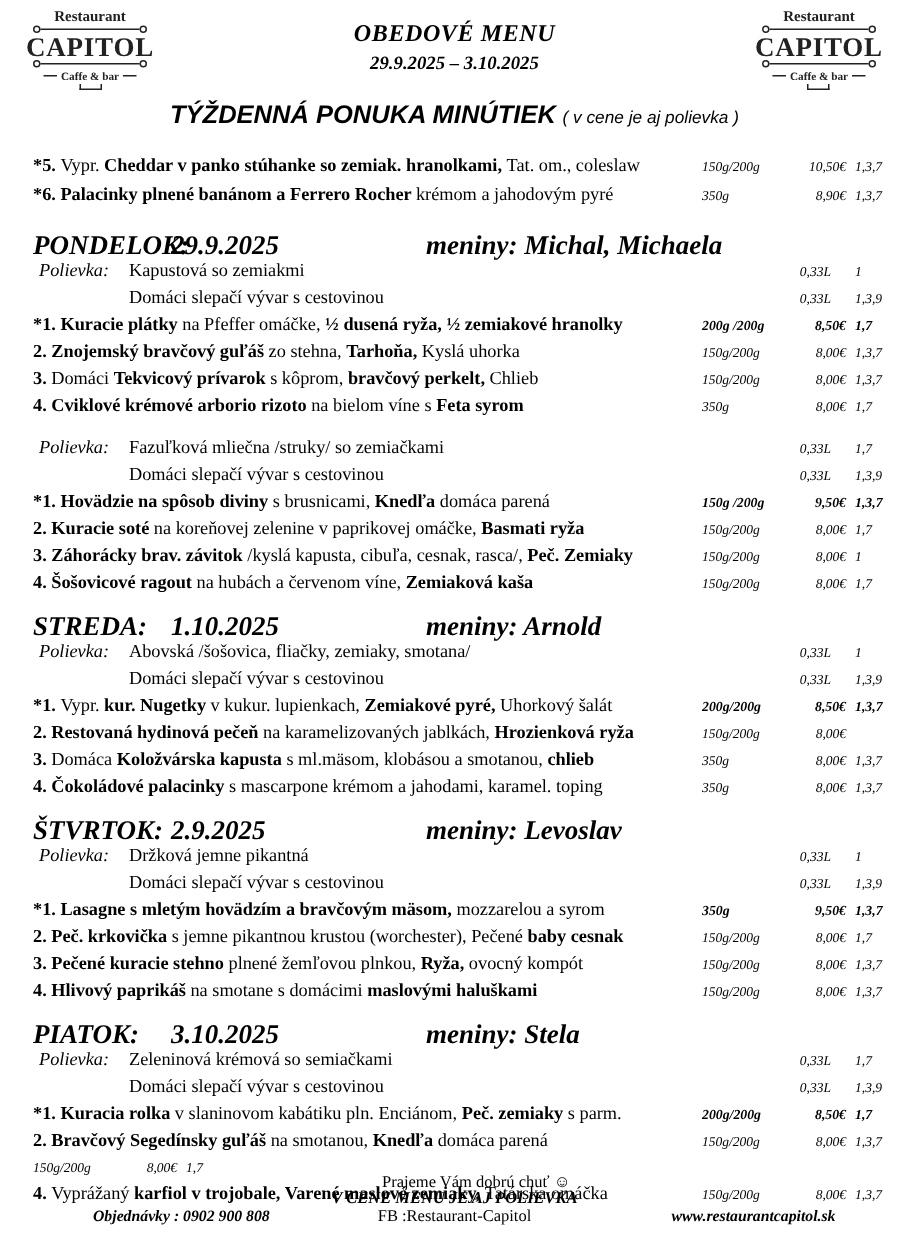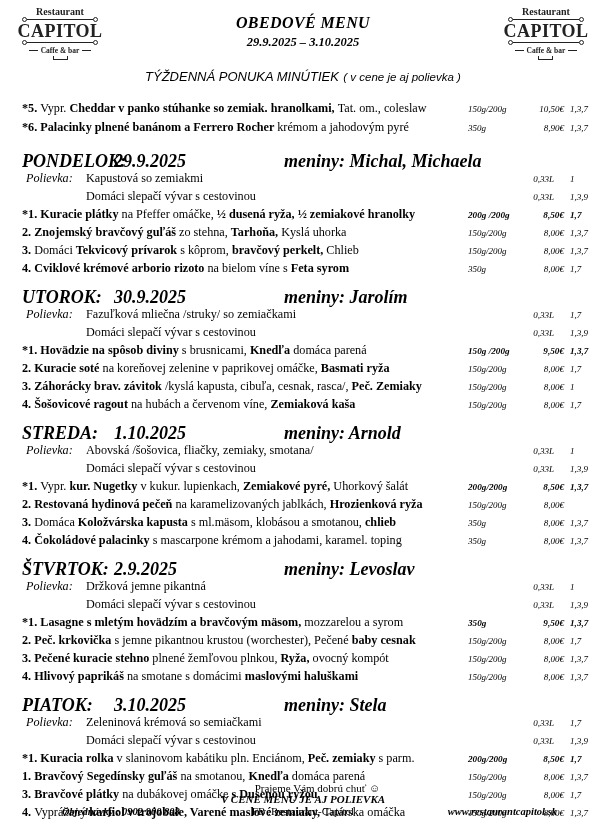--- a/index.html
+++ b/index.html
@@ -20,21 +20,21 @@
   .logo-sub-wrap{display:flex;justify-content:center;align-items:center;gap:3px;margin-top:1px;}
   .logo-sub-wrap::before,.logo-sub-wrap::after{content:'';width:9px;border-top:1px solid #222;}
   .logo-sub{font-size:7.5px;font-weight:bold;white-space:nowrap;}
   .logo-flourish{width:13px;height:3px;border:1px solid #222;border-top:none;margin:1px auto 0 auto;}
   .title-block{text-align:center;padding-top:9px;}
   .menu-title{font-size:16px;font-weight:bold;font-style:italic;letter-spacing:.4px;}
   .menu-dates{font-size:12.5px;font-weight:bold;font-style:italic;margin-top:3px;}
 
   
   .subtitle{text-align:center;margin-top:7px;font-family:"Liberation Sans",sans-serif;font-style:italic;}
-  .subtitle-main{font-weight:normal;font-size:13px;}
+  .subtitle-main{font-weight:bold;font-size:17px;}
   .subtitle-note{font-size:11.5px;}
 
   
   .menu-body{padding:0 6px 0 22px;}
   .row{display:flex;align-items:baseline;line-height:17px;}
   .txt{flex:1 1 auto;font-size:12.2px;padding-right:3px;white-space:nowrap;overflow:hidden;}
   .txt .b{font-weight:bold;}
   .col{flex:none;font-style:italic;font-size:9px;}
   .size{width:56px;}
   .price{width:40px;text-align:right;}
@@ -160,25 +160,20 @@
             <div class="col all">1,3,7</div>
           </div>
           <div class="row">
             <div class="txt"><span class="b">4. Cviklové krémové arborio rizoto </span><span class="r">na bielom víne s </span><span class="b">Feta syrom</span></div>
             <div class="col size">350g</div>
             <div class="col price">8,00€</div>
             <div class="col all">1,7</div>
           </div>
         </section>
         <section class="day">
-          <div class="day-header">
-            <span class="day-name">UTOROK:</span>
-            <span class="day-date">30.9.2025</span>
-            <span class="day-meniny">meniny: Jarolím</span>
-          </div>
           <div class="row soup">
             <div class="txt soup-txt"><span class="soup-label">Polievka:</span><span class="soup-name">Fazuľková mliečna /struky/ so zemiačkami</span></div>
             <div class="col size"></div>
             <div class="col price vol">0,33L</div>
             <div class="col all">1,7</div>
           </div>
           <div class="row soup">
             <div class="txt soup-txt"><span class="soup-label"></span><span class="soup-name">Domáci slepačí vývar s cestovinou</span></div>
             <div class="col size"></div>
             <div class="col price vol">0,33L</div>
@@ -313,27 +308,26 @@
             <div class="col price vol">0,33L</div>
             <div class="col all">1,3,9</div>
           </div>
           <div class="row star">
             <div class="txt"><span class="b">*1. Kuracia rolka </span><span class="r">v slaninovom kabátiku pln. Enciánom, </span><span class="b">Peč. zemiaky </span><span class="r">s parm.</span></div>
             <div class="col size">200g/200g</div>
             <div class="col price">8,50€</div>
             <div class="col all">1,7</div>
           </div>
           <div class="row">
-            <div class="txt"><span class="b">1. Bravčový Segedínsky guľáš </span><span class="r">na smotanou, </span><span class="b">Knedľa </span><span class="r">domáca parená</span></div>
-            <div class="col size">150g/200g</div>
-            <div class="col price">8,00€</div>
-            <div class="col all">1,3,7</div>
-          </div>
-          <div class="row">
-            <div class="txt"><span class="b">3. Bravčové plátky </span><span class="r">na dubákovej omáčke </span><span class="b">s Dusenou ryžou</span></div>
+            <div class="txt"><span class="b">2. Bravčový Segedínsky guľáš </span><span class="r">na smotanou, </span><span class="b">Knedľa </span><span class="r">domáca parená</span></div>
+            <div class="col size">150g/200g</div>
+            <div class="col price">8,00€</div>
+            <div class="col all">1,3,7</div>
+          </div>
+          <div class="row">
             <div class="col size">150g/200g</div>
             <div class="col price">8,00€</div>
             <div class="col all">1,7</div>
           </div>
           <div class="row">
             <div class="txt"><span class="b">4. </span><span class="r">Vyprážaný </span><span class="b">karfiol v trojobale, Varené maslové zemiaky, </span><span class="r">Tatárska omáčka</span></div>
             <div class="col size">150g/200g</div>
             <div class="col price">8,00€</div>
             <div class="col all">1,3,7</div>
           </div>

